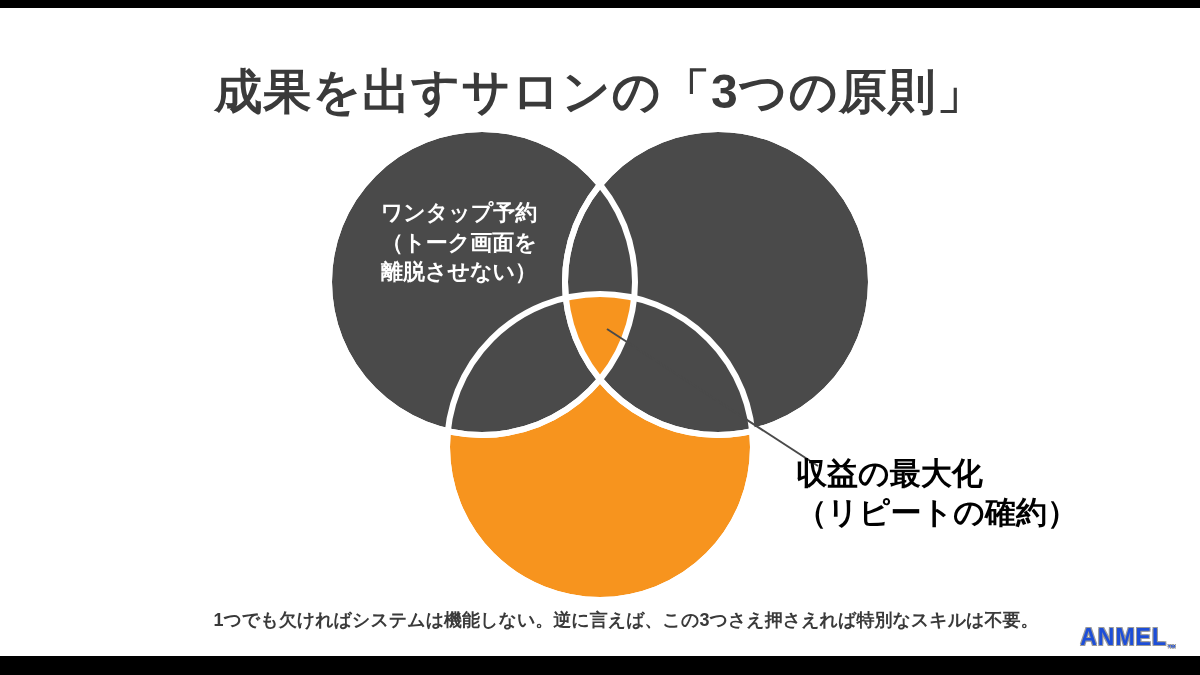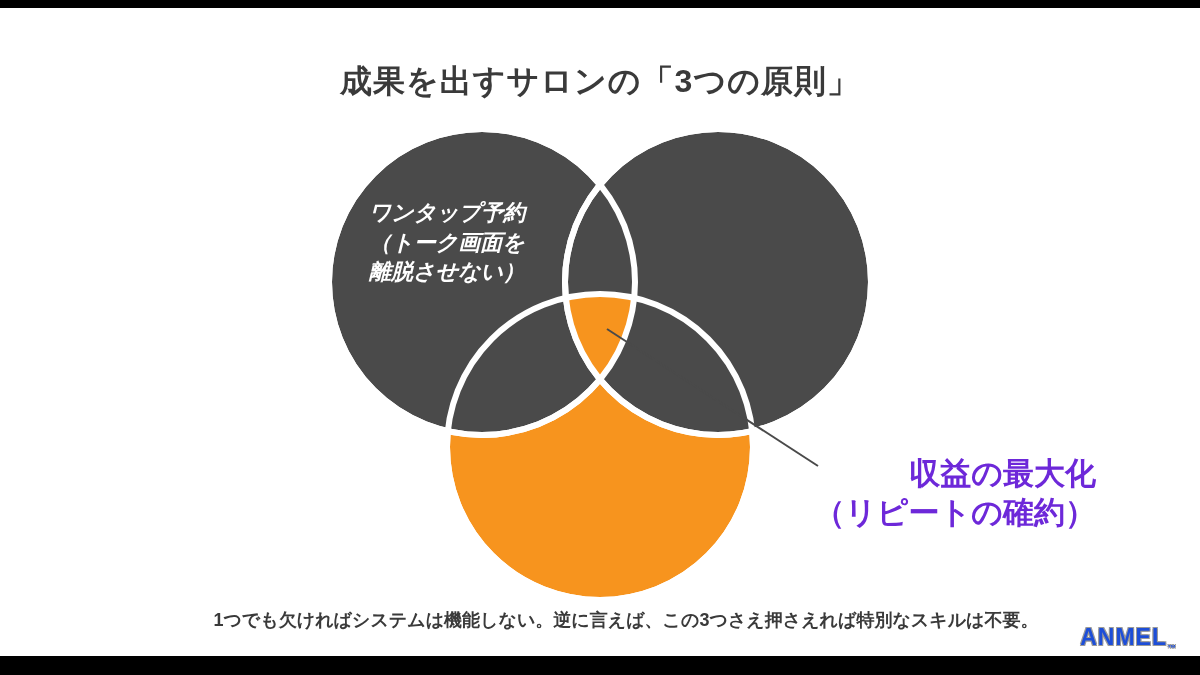--- a/index.html
+++ b/index.html
@@ -18,53 +18,53 @@
     background: #000000;
   }
   .letterbox.top { top: 0; height: 8px; }
   .letterbox.bottom { bottom: 0; height: 19px; }
   .title {
     position: absolute;
     top: 60px;
     left: 0;
     width: 1200px;
     text-align: center;
-    font-size: 32px;
+    font-size: 48px;
     font-weight: bold;
     color: #3a3a3a;
     letter-spacing: 1px;
     white-space: pre-line;
   }
   .venn-svg {
     position: absolute;
     top: 0;
     left: 0;
   }
   .circle-label {
     position: absolute;
     width: 230px;
     text-align: center;
     color: #ffffff;
     font-size: 22px;
     font-weight: bold;
     line-height: 1.35;
     white-space: pre-line;
   }
-  .circle-label.left  { left: 332px; top: 198px; font-style: italic; }
+  .circle-label.left  { left: 344px; top: 198px; }
   .circle-label.right { left: 633px; top: 198px; }
   .circle-label.bottom{ left: 482px; top: 452px; }
   .annotation {
     position: absolute;
     left: 796px;
     top: 455px;
     width: 300px;
-    text-align: right;
+    text-align: left;
     font-size: 31px;
     font-weight: bold;
-    color: #6d28d9;
+    color: #000000;
     line-height: 1.25;
     white-space: pre-line;
   }
   .footer-note {
     position: absolute;
     top: 608px;
     left: 0;
     width: 1200px;
     text-align: center;
     font-size: 18px;

